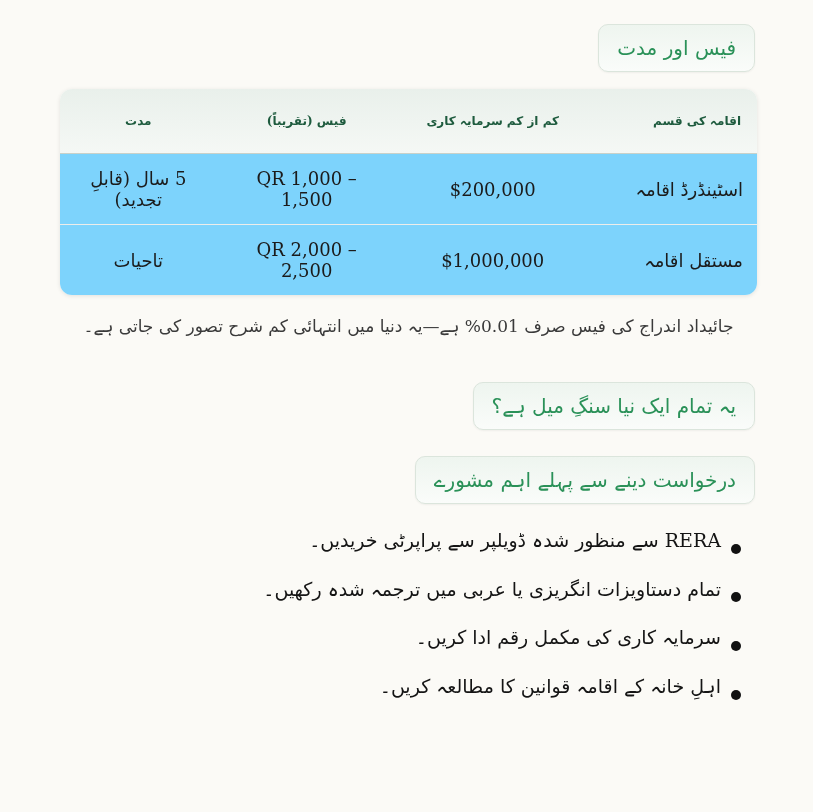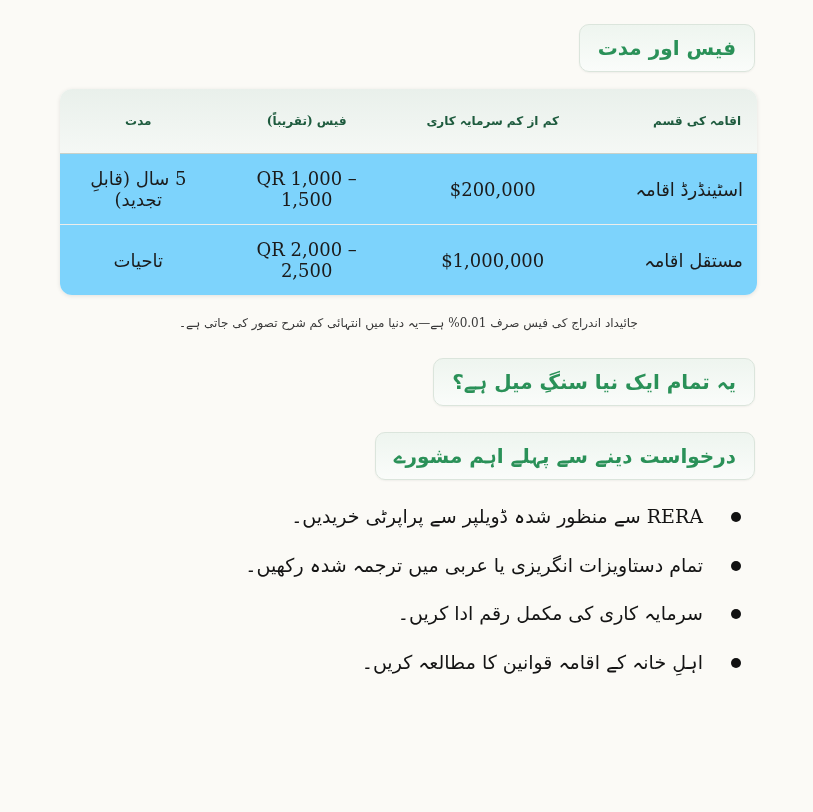--- a/index.html
+++ b/index.html
@@ -14,21 +14,21 @@
   .h-row.first { padding-top:24px; }
   .h-row.second { padding-top:28px; }
   .h-row.third { padding-top:26px; }
   .h-box {
     display:inline-block;
     background:linear-gradient(180deg,#eef5ef 0%,#fafcfa 100%);
     border:1px solid #dbe5dc;
     border-radius:10px;
     padding:11px 18px;
     color:#2a9158;
-    font-weight:bold;
+    font-weight:normal;
     font-size:20px;
     box-shadow:0 1px 2px rgba(0,0,0,0.05);
     white-space:nowrap;
   }
   .table-wrap {
     margin:17px 56px 0 60px;
     border-radius:12px;
     overflow:hidden;
     background:#ffffff;
     box-shadow:0 1px 4px rgba(0,0,0,0.10);
@@ -50,37 +50,37 @@
     font-size:18px;
     padding:0 14px;
     background:#7dd3fc;
     text-align:center;
     color:#1b1b1b;
   }
   tbody td.col-type { text-align:right; }
   tbody tr + tr td { border-top:1px solid #ededea; }
   .ltr { direction:ltr; unicode-bidi:isolate; }
   .note {
-    margin:21px 56px 0 60px;
+    margin:21px 56px 18px 60px;
     text-align:center;
-    font-size:12px;
+    font-size:17px;
     color:#3a3a3a;
   }
   .para {
     margin:10px 4px 0 4px;
     text-align:right;
     font-size:19px;
     line-height:1.85;
     color:#141414;
   }
   ul.tips { list-style:none; margin:24px 72px 0 0; padding:0; }
   ul.tips li {
     display:flex;
-    gap:28px;
-    align-items:flex-start;
+    gap:10px;
+    align-items:flex-end;
     margin-bottom:23px;
     font-size:19px;
     line-height:1.35;
     color:#141414;
   }
   .dot {
     flex:0 0 auto;
     width:10px; height:10px;
     border-radius:50%;
     background:#111111;

